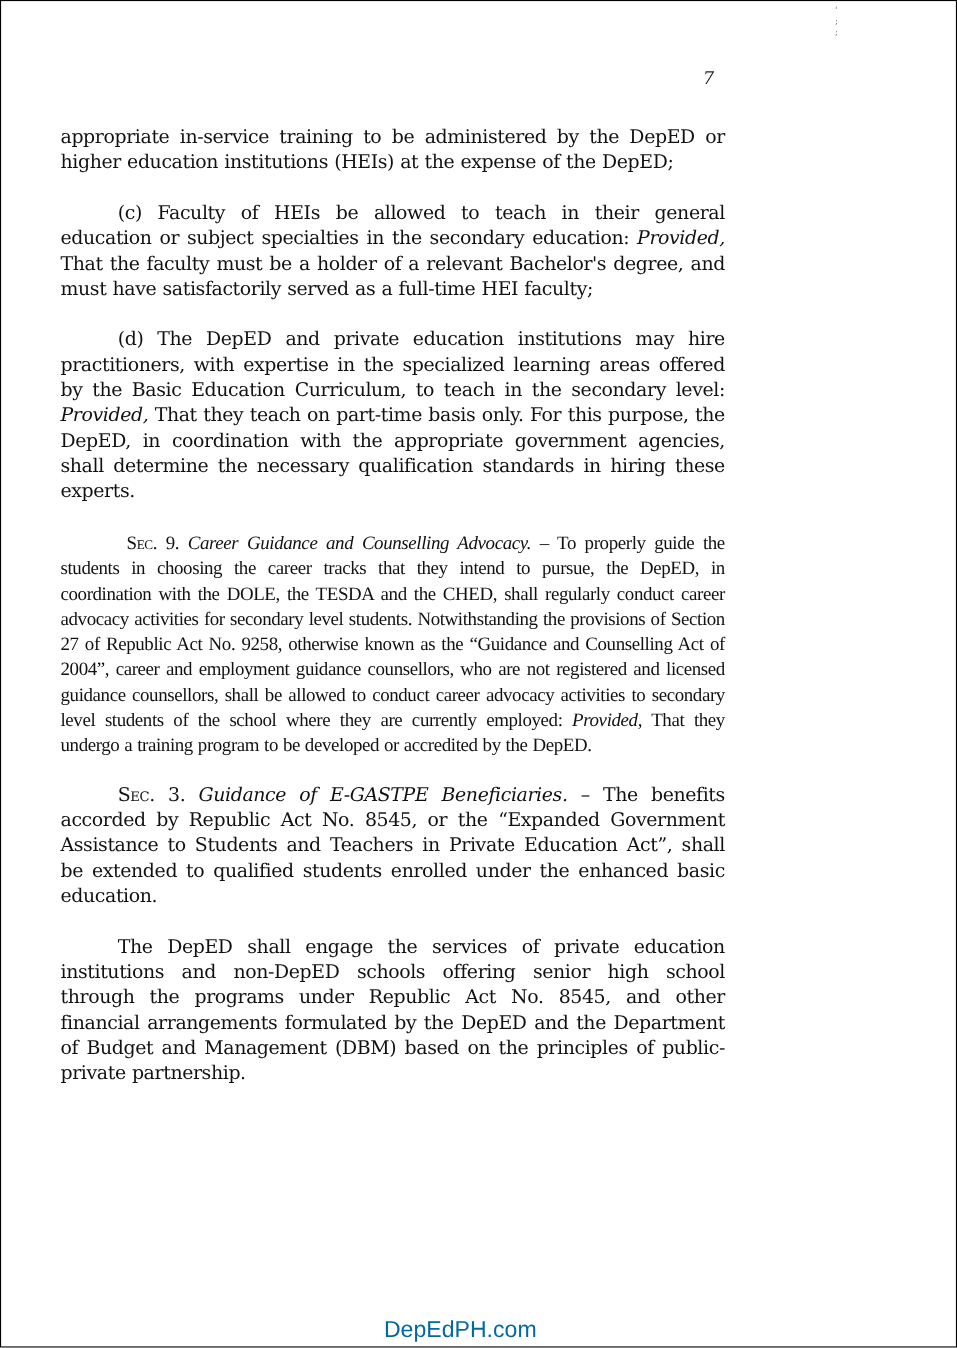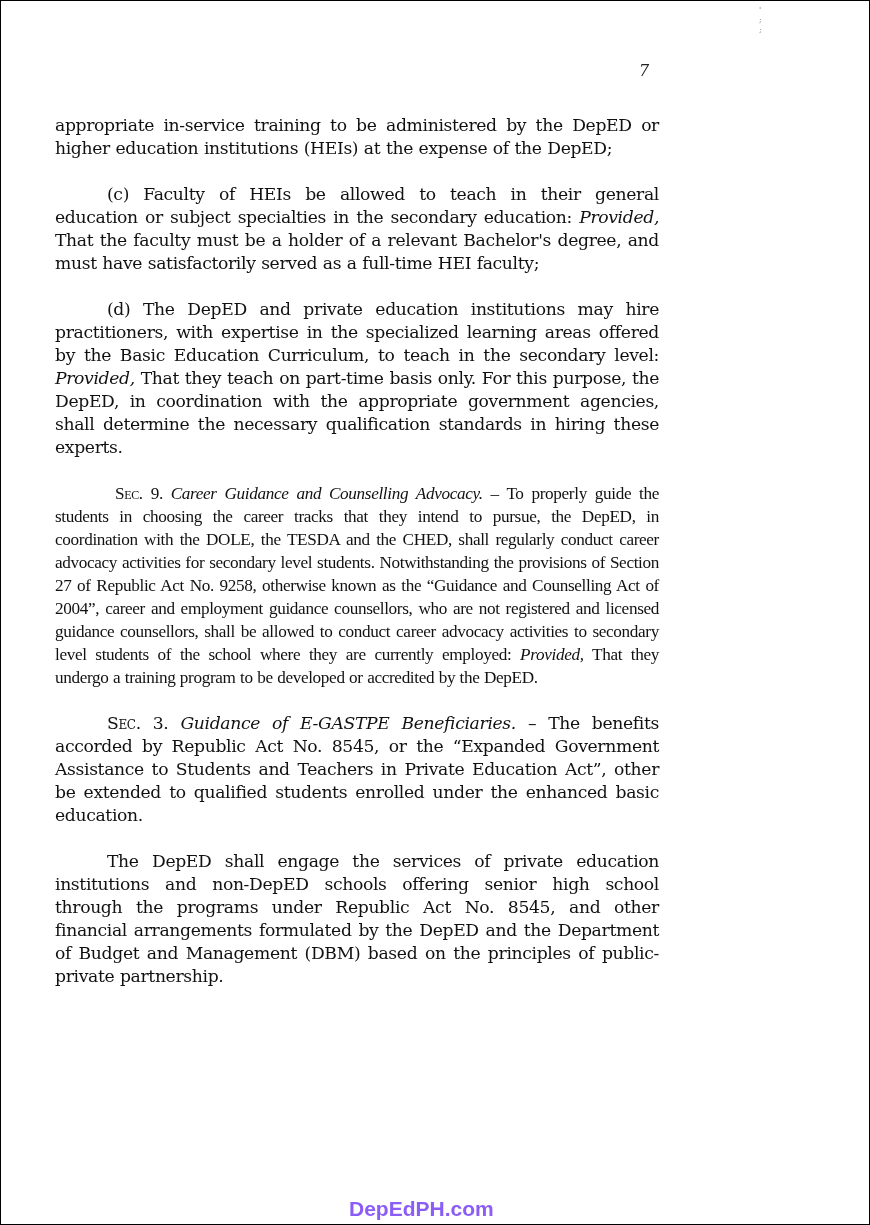--- a/index.html
+++ b/index.html
@@ -21,39 +21,39 @@
       font-family: "DejaVu Serif", serif; font-size: 17.2px; line-height: 23px;
       color: #111; text-align: justify; letter-spacing: -0.35px; word-spacing: 0.5px; margin-top: 11px;
     }
     .body p { margin: 0 0 23px 0; }
     .ind { text-indent: 52px; }
     .ind2 { text-indent: 60px; font-family: Liberation Serif, serif; }
     .it { font-style: italic; }
     .sc { font-variant: small-caps; }
     .watermark {
       position: absolute; left: 348px; top: 1196px;
-      font-family: "Liberation Sans", sans-serif; font-weight: bold;
-      font-size: 21px; color: #8b5cf6;
+      font-family: "Liberation Sans", sans-serif; font-weight: normal;
+      font-size: 21px; color: #0369a1;
     }
   </style>
 </head>
 <body>
 
 <div class="page">
   <div class="marks">'<br>;<br>;</div>
   <div class="pagenum">7</div>
 
   <div class="body">
     <p>appropriate in-service training to be administered by the DepED or higher education institutions (HEIs) at the expense of the DepED;</p>
 
     <p class="ind"><span>(c) Faculty of HEIs be allowed to teach in their general education or subject specialties in the secondary education: </span><span class="it">Provided,</span><span> That the faculty must be a holder of a relevant Bachelor's degree, and must have satisfactorily served as a full-time HEI faculty;</span></p>
 
     <p class="ind"><span>(d) The DepED and private education institutions may hire practitioners, with expertise in the specialized learning areas offered by the Basic Education Curriculum, to teach in the secondary level: </span><span class="it">Provided,</span><span> That they teach on part-time basis only. For this purpose, the DepED, in coordination with the appropriate government agencies, shall determine the necessary qualification standards in hiring these experts.</span></p>
 
     <p class="ind2"><span class="sc">Sec. 9.</span> <span class="it">Career Guidance and Counselling Advocacy.</span><span> –</span><span> To properly guide the students in choosing the career tracks that they intend to pursue, the DepED, in coordination with the DOLE, the TESDA and the CHED, shall regularly conduct career advocacy activities for secondary level students. Notwithstanding the provisions of Section 27 of Republic Act No. 9258, otherwise known as the “Guidance and Counselling Act of 2004”, career and employment guidance counsellors, who are not registered and licensed guidance counsellors, shall be allowed to conduct career advocacy activities to secondary level students of the school where they are currently employed: </span><span class="it">Provided,</span><span> That they undergo a training program to be developed or accredited by the DepED.</span></p>
 
-    <p class="ind"><span class="sc">Sec. 3.</span> <span class="it">Guidance of E-GASTPE Beneficiaries.</span><span> –</span><span> The benefits accorded by Republic Act No. 8545, or the “Expanded Government Assistance to Students and Teachers in Private Education Act”, other be extended to qualified students enrolled under the enhanced basic education.</span></p>
+    <p class="ind"><span class="sc">Sec. 3.</span> <span class="it">Guidance of E-GASTPE Beneficiaries.</span><span> –</span><span> The benefits accorded by Republic Act No. 8545, or the “Expanded Government Assistance to Students and Teachers in Private Education Act”, shall be extended to qualified students enrolled under the enhanced basic education.</span></p>
 
     <p class="ind">The DepED shall engage the services of private education institutions and non-DepED schools offering senior high school through the programs under Republic Act No. 8545, and other financial arrangements formulated by the DepED and the Department of Budget and Management (DBM) based on the principles of public-private partnership.</p>
   </div>
 
   <div class="watermark">DepEdPH.com</div>
 </div>
 
 </body></html>

